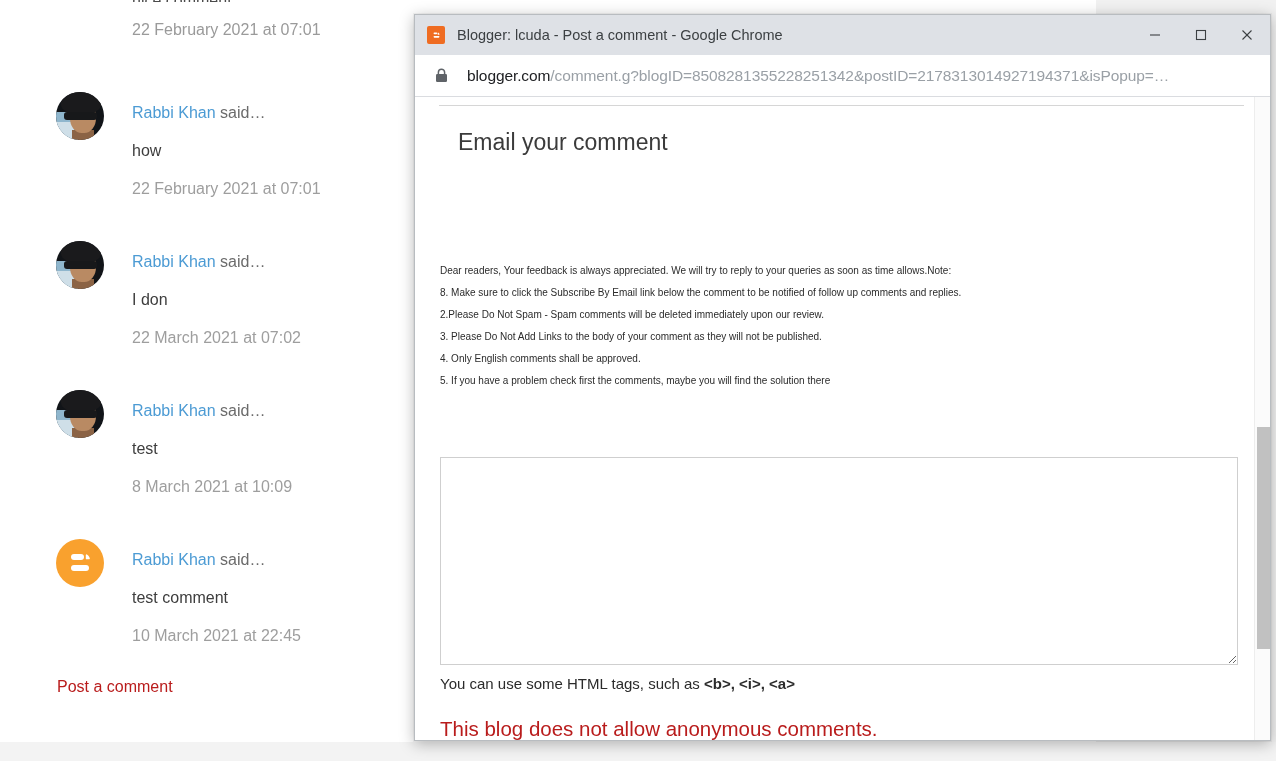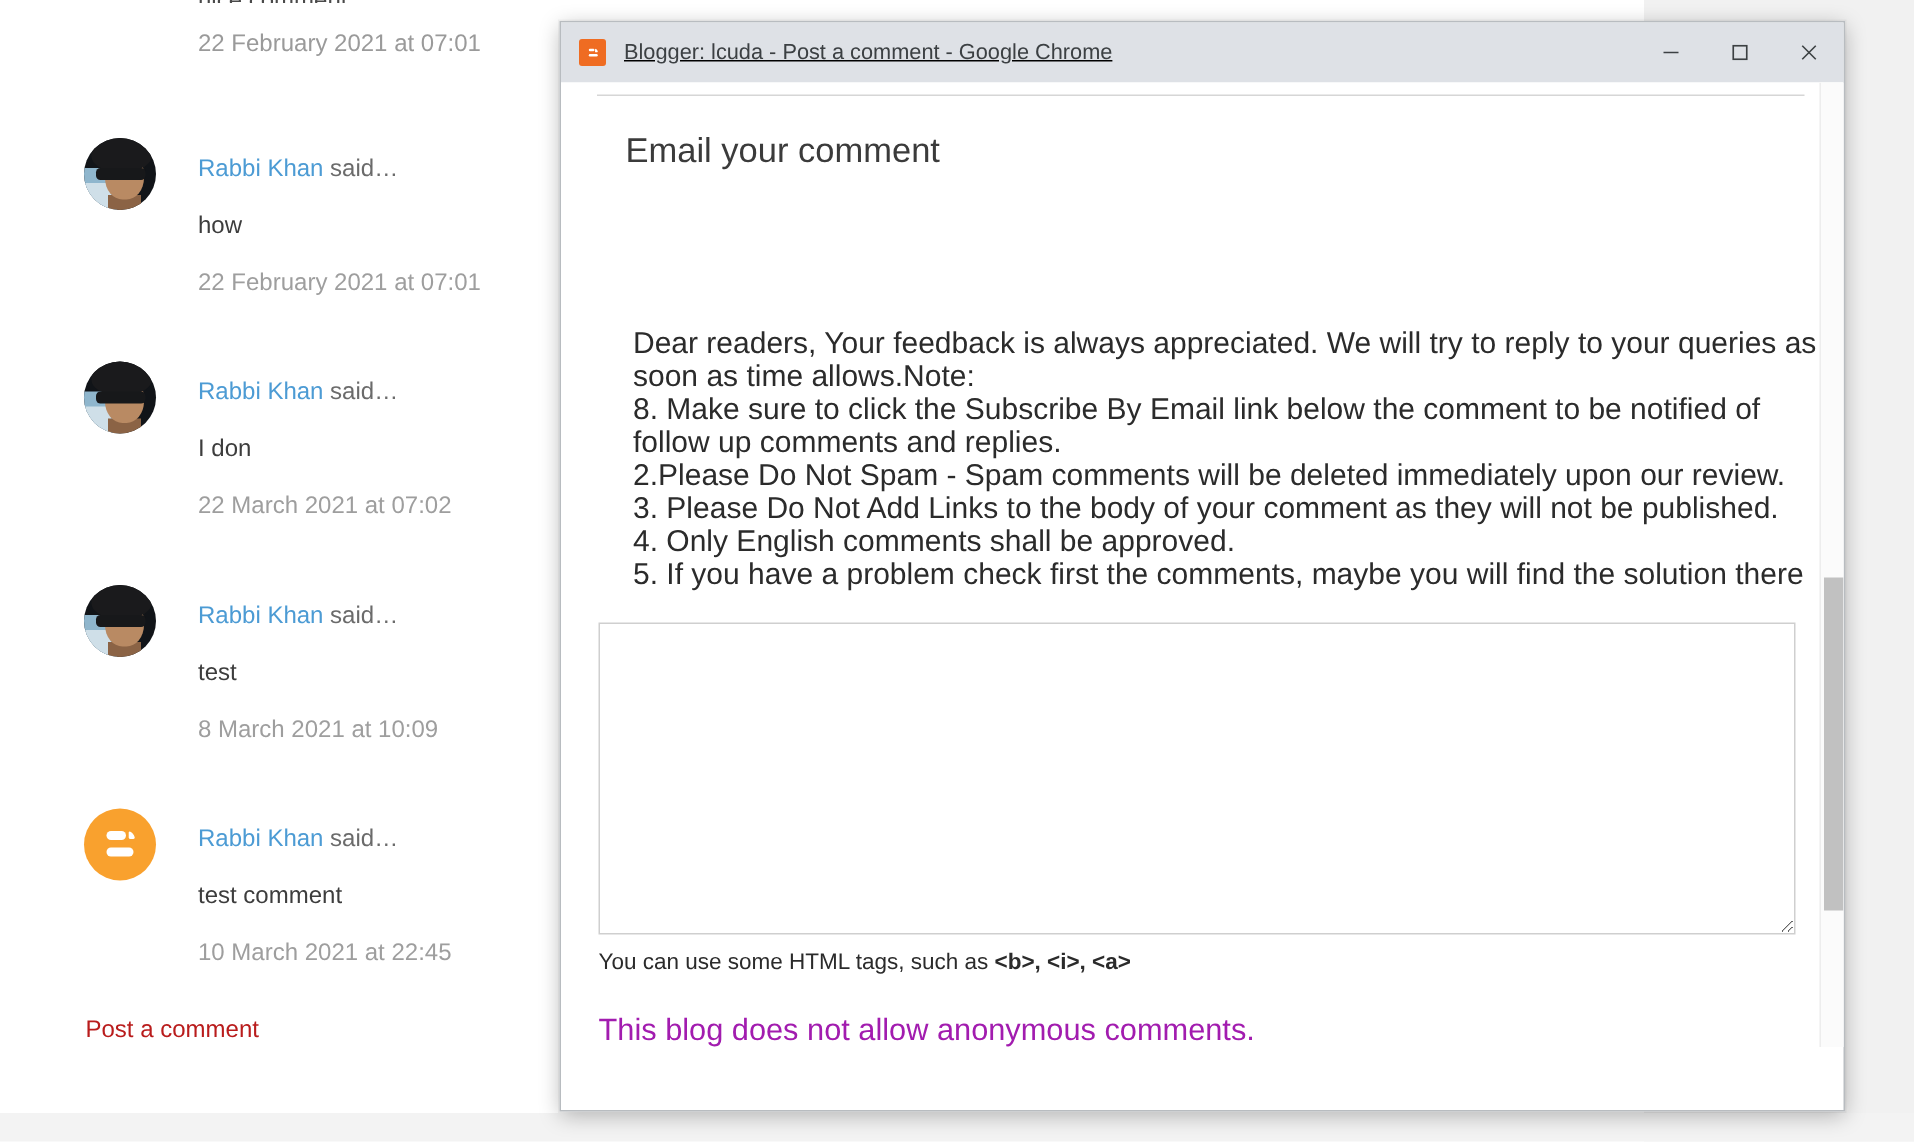--- a/index.html
+++ b/index.html
@@ -134,26 +134,25 @@
     position: absolute;
     left: 57px; top: 678px;
     font-size: 16px;
     color: #b91c1c;
     cursor: pointer;
   }
 
   
   #popup-window {
     position: absolute;
-    left: 373px; top: 14px;
+    left: 414px; top: 14px;
     width: 857px; height: 727px;
     background: #ffffff;
     border: 1px solid #b8bcc0;
     box-shadow: 0 3px 14px rgba(0,0,0,0.28), 0 0 0 1px rgba(0,0,0,0.04);
-    text-decoration: underline;
   }
 
   #titlebar {
     position: relative;
     height: 40px;
     background: #dee1e6;
     display: flex;
     align-items: center;
   }
   #favicon {
@@ -237,24 +236,23 @@
     color: #3b3b3b;
     font-weight: normal;
     margin: 0;
     white-space: nowrap;
   }
 
   #note-block {
     position: absolute;
     left: 25px; top: 163px;
     width: 800px;
-    font-size: 20px;
+    font-size: 10px;
     color: #2b2b2b;
     line-height: 22px;
-    margin-left: 23px;
   }
   #note-block div { white-space: normal; }
 
   #comment-textarea {
     position: absolute;
     left: 25px; top: 360px;
     width: 798px; height: 208px;
     border: 1px solid #cfcfcf;
     background: #ffffff;
     resize: both;
@@ -271,21 +269,21 @@
     font-size: 15px;
     color: #2b2b2b;
     white-space: nowrap;
   }
   #html-hint b { font-weight: bold; }
 
   #anon-msg {
     position: absolute;
     left: 25px; top: 620px;
     font-size: 20.5px;
-    color: #a21caf;
+    color: #b91c1c;
     white-space: nowrap;
   }
 
   
   #scrollbar-track {
     position: absolute;
     right: 0; top: 0;
     width: 16px; height: 643px;
     background: #fbfbfb;
     border-left: 1px solid #ededed;
@@ -403,20 +401,31 @@
       </div>
       <div class="win-btn close">
         <svg width="12" height="12" viewBox="0 0 12 12">
           <line x1="1.5" y1="1.5" x2="10.5" y2="10.5" stroke="#3c4043" stroke-width="1.1"></line>
           <line x1="10.5" y1="1.5" x2="1.5" y2="10.5" stroke="#3c4043" stroke-width="1.1"></line>
         </svg>
       </div>
     </div>
   </div>
 
+  <div id="toolbar">
+    <div id="lock-icon">
+      <svg width="13" height="15" viewBox="0 0 13 15" aria-hidden="true">
+        <rect x="1" y="6" width="11" height="8" rx="1.2" fill="#5f6368"></rect>
+        <path d="M3.4 6V4.3a3.1 3.1 0 0 1 6.2 0V6" fill="none" stroke="#5f6368" stroke-width="1.5"></path>
+      </svg>
+    </div>
+    <div id="url-text">
+      <span class="host">blogger.com</span><span class="path">/comment.g?blogID=8508281355228251342&amp;postID=2178313014927194371&amp;isPopup=…</span>
+    </div>
+  </div>
 
   <div id="viewport">
     <div id="top-rule"></div>
 
     <div id="content">
       <h2 id="leave-heading">Email your comment</h2>
 
       <div id="note-block">
         <div>Dear readers, Your feedback is always appreciated. We will try to reply to your queries as soon as time allows.Note:</div>
         <div>8. Make sure to click the Subscribe By Email link below the comment to be notified of follow up comments and replies.</div>

